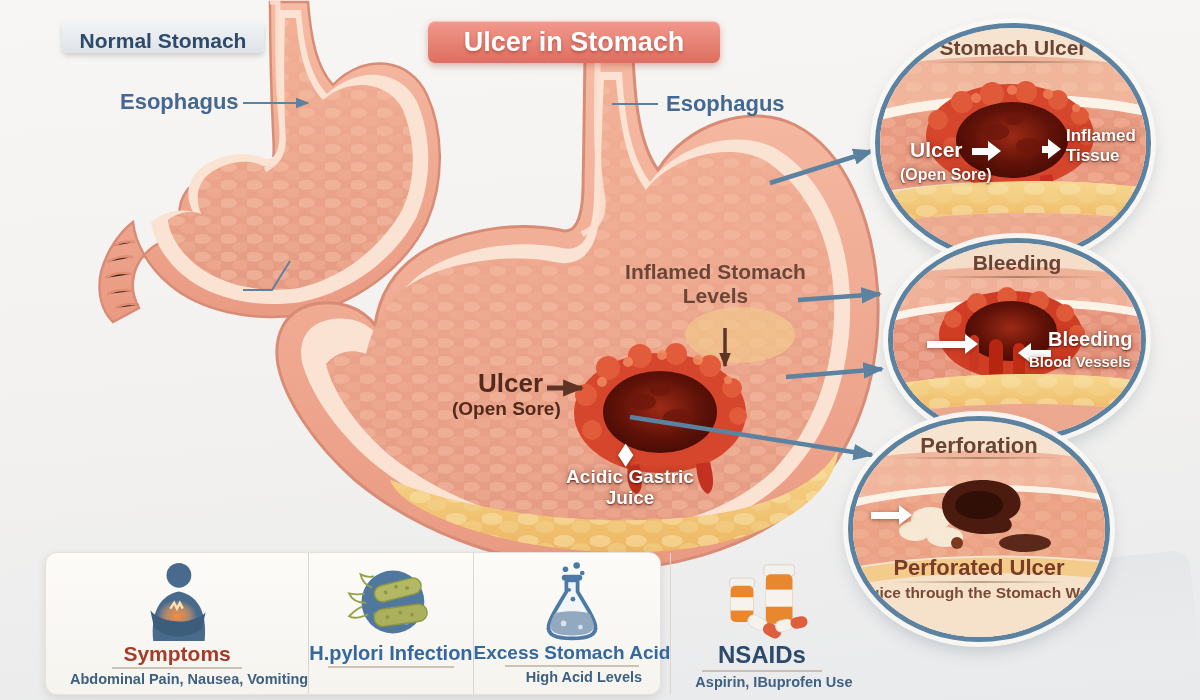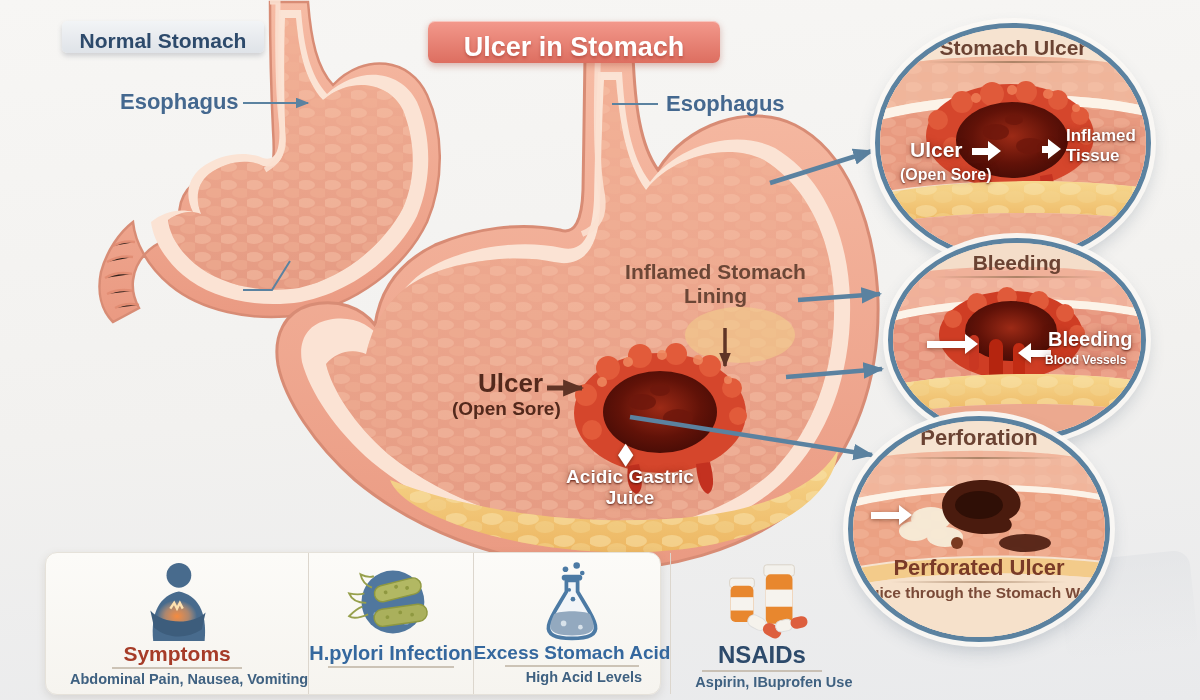--- a/index.html
+++ b/index.html
@@ -11,21 +11,21 @@
   .abs{position:absolute;}
 
   
   .banner-normal{position:absolute;left:62px;top:21px;width:202px;height:32px;
      background:linear-gradient(180deg,#f2f4f6,#dfe3e8);border-radius:5px;
      box-shadow:0 3px 5px rgba(90,100,115,.25);display:flex;align-items:flex-end;justify-content:center;
      color:#2d4a6b;font-weight:bold;font-size:21px;z-index:8;}
   .banner-title{position:absolute;left:428px;top:21px;width:292px;height:42px;
      background:linear-gradient(180deg,#f3998c,#dd6e60);border-radius:7px;
      box-shadow:0 3px 7px rgba(160,60,45,.35), inset 0 1px 0 rgba(255,255,255,.45);
-     display:flex;align-items:flex-end;justify-content:center;
+     display:flex;align-items:center;justify-content:center;
      color:#ffffff;font-weight:bold;font-size:27px;z-index:8;
      text-shadow:0 2px 3px rgba(140,40,30,.45);}
 
   
   .lbl{position:absolute;z-index:7;line-height:1.12;}
   .blue{color:#44688f;font-weight:bold;}
   .brown{color:#6b4636;font-weight:bold;}
   .darkbrown{color:#53291c;font-weight:bold;}
   .white-lbl{color:#fff;font-weight:bold;
      text-shadow:0 1px 2px rgba(80,18,8,.85),0 0 7px rgba(95,25,10,.55);}
@@ -226,21 +226,21 @@
 
   <div class="banner-normal">
     <span>Normal Stomach</span>
   </div>
   <div class="banner-title">
     <span>Ulcer in Stomach</span>
   </div>
 
   <div class="lbl blue" style="left:120px;top:90px;width:118px;text-align:right;font-size:22px">Esophagus</div>
   <div class="lbl blue" style="left:666px;top:92px;font-size:22px">Esophagus</div>
-  <div class="lbl brown" style="left:608px;top:260px;width:215px;text-align:center;font-size:21px">Inflamed Stomach Lining</div>
+  <div class="lbl brown" style="left:608px;top:260px;width:215px;text-align:center;font-size:21px">Inflamed Stomach Levels</div>
   <div class="lbl darkbrown" style="left:478px;top:369px;font-size:26px">Ulcer</div>
   <div class="lbl darkbrown" style="left:452px;top:398px;font-size:19px;font-weight:bold">(Open Sore)</div>
   <div class="diamond" style="left:618px;top:440px">◆</div>
   <div class="lbl white-lbl" style="left:540px;top:466px;width:180px;text-align:center;font-size:19px">Acidic Gastric Juice</div>
 
   <div class="callout" style="left:875px;top:23px;width:266px;height:230px">
     <svg viewBox="0 0 266 230" preserveAspectRatio="none">
       <rect width="266" height="230" fill="#f6e3d0"></rect>
       <path d="M0,40 C70,24 200,24 266,42 L266,78 C190,62 80,62 0,82 Z" fill="#efb69c"></path>
       <path d="M0,40 C70,24 200,24 266,42 L266,78 C190,62 80,62 0,82 Z" fill="url(#cob)" opacity="0.55"></path>
@@ -311,21 +311,21 @@
       <circle cx="130" cy="166" r="8" fill="#b5250f"></circle>
       <path d="M0,142 C70,128 180,128 248,138 L248,168 C180,158 70,158 0,172 Z" fill="url(#gYel)"></path>
       <path d="M0,142 C70,128 180,128 248,138 L248,168 C180,158 70,158 0,172 Z" fill="url(#blob)" opacity="0.6"></path>
       <path d="M0,172 C70,158 180,158 248,168 L248,194 L0,194 Z" fill="#eca98f"></path>
     </svg>
     <div class="c-title" style="top:8px;font-size:21px">Bleeding</div>
     <div class="c-rule" style="top:33px"></div>
     <div class="warr" style="left:34px;top:98px;width:38px"></div>
     <div class="warr left" style="left:138px;top:107px;width:20px"></div>
     <div class="c-lab white-lbl" style="left:155px;top:85px;font-size:20px">Bleeding</div>
-    <div class="c-lab white-lbl" style="left:152px;top:110px;font-size:12px">Blood Vessels</div>
+    <div class="c-lab white-lbl" style="left:136px;top:110px;font-size:15px">Blood Vessels</div>
   </div>
 
   <div class="callout" style="left:848px;top:416px;width:252px;height:216px">
     <svg viewBox="0 0 252 216" preserveAspectRatio="none">
       <rect width="252" height="216" fill="#f6e3d0"></rect>
       <path d="M0,40 C70,26 190,26 252,42 L252,74 C180,60 80,60 0,78 Z" fill="#f0b79e"></path>
       <path d="M0,40 C70,26 190,26 252,42 L252,74 C180,60 80,60 0,78 Z" fill="url(#cob)" opacity="0.55"></path>
       <path d="M0,78 C80,60 180,60 252,74 L252,82 C180,68 80,68 0,86 Z" fill="#fcf3e8"></path>
       <path d="M0,86 C80,66 180,66 252,80 L252,140 C180,132 80,132 0,146 Z" fill="#eba183"></path>
       <path d="M0,86 C80,66 180,66 252,80 L252,140 C180,132 80,132 0,146 Z" fill="url(#cob)" opacity="0.4"></path>
@@ -336,21 +336,21 @@
         <ellipse cx="112" cy="94" rx="12" ry="8"></ellipse>
         </g>
       <path d="M92,74 C100,58 140,54 158,66 C172,76 170,92 156,98 C162,104 158,112 146,112
                C120,116 98,108 92,96 C88,88 88,80 92,74 Z" fill="#4a1b0e"></path>
       <ellipse cx="126" cy="84" rx="24" ry="14" fill="#2f0f06"></ellipse>
       <ellipse cx="172" cy="122" rx="26" ry="9" fill="#4a1b0e" opacity="0.9"></ellipse>
       <circle cx="104" cy="122" r="6" fill="#7b3a20"></circle>
       <path d="M0,148 C80,134 180,134 252,142 L252,158 C180,150 80,150 0,164 Z" fill="#f2c77e" opacity="0.85"></path>
       <path d="M0,164 C80,150 180,150 252,158 L252,216 L0,216 Z" fill="#f6e1cb"></path>
     </svg>
-    <div class="c-title" style="top:4px;font-size:22px">Perforation</div>
+    <div class="c-title" style="top:12px;font-size:22px">Perforation</div>
     <div class="c-rule" style="top:36px"></div>
     <div class="warr" style="left:18px;top:91px;width:28px"></div>
     <div class="c-lab" style="left:0;right:0;top:134px;text-align:center;font-size:22px;font-weight:bold;color:#7a3b28">Perforated Ulcer</div>
     <div class="c-rule" style="top:160px;left:15%;width:70%;background:linear-gradient(90deg,rgba(160,130,100,0),rgba(150,115,85,.6),rgba(160,130,100,0))"></div>
     <div class="c-lab" style="left:0;right:0;top:163px;text-align:center;font-size:15.5px;font-weight:bold;color:#7a4a38">Juice through the Stomach Wall</div>
   </div>
 
   <div class="panel">
 
     <div class="pcol">

